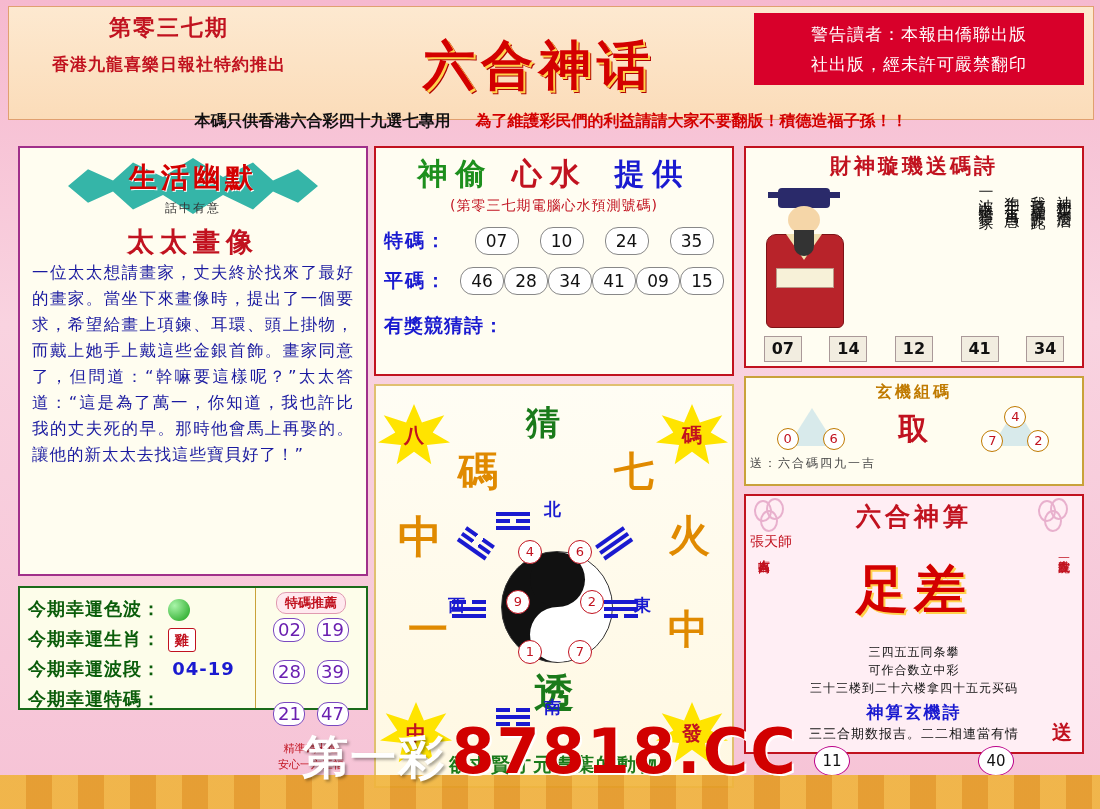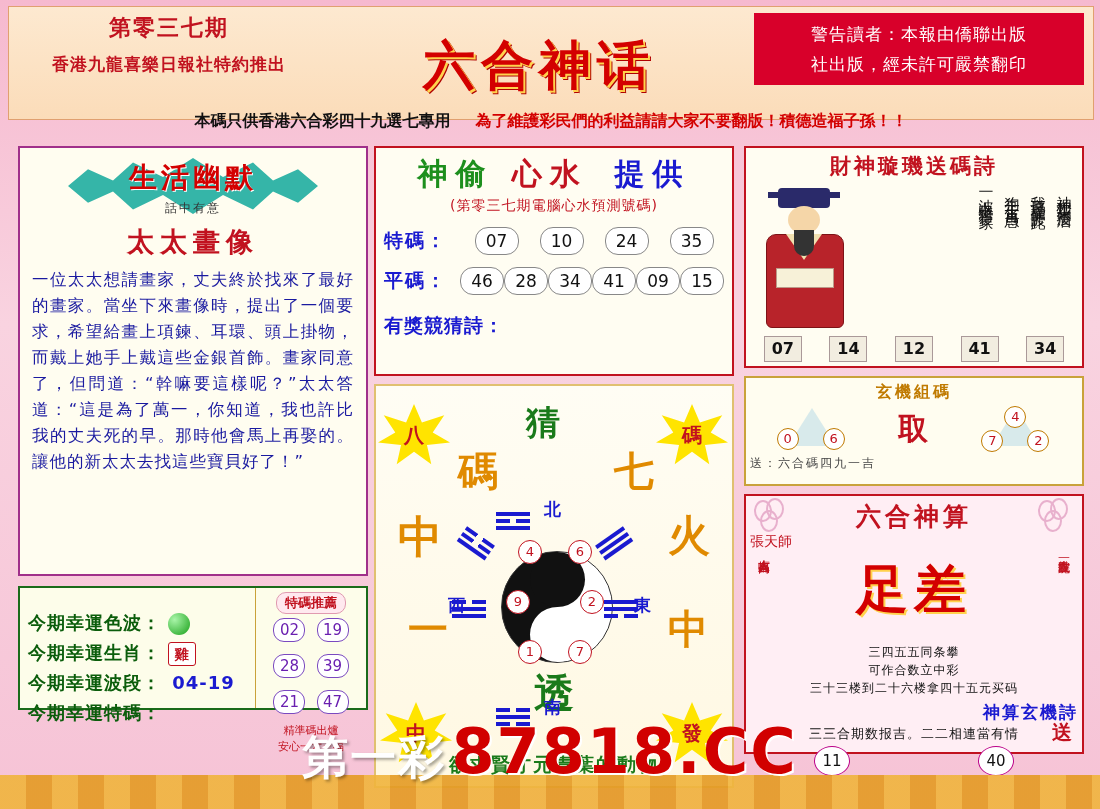--- a/index.html
+++ b/index.html
@@ -33,39 +33,39 @@
   
   .humor{height:410px;padding:8px;position:relative;background:#fffdf0;border:2px solid #a0308a;}
   .humor-banner{position:relative;height:62px;text-align:center;}
   .humor-banner .star{position:absolute;left:50%;top:2px;transform:translateX(-50%);
         width:250px;height:56px;background:#35b5a8;
         clip-path:polygon(0% 50%,8% 20%,18% 40%,26% 8%,38% 34%,50% 0%,62% 34%,74% 8%,82% 40%,92% 20%,100% 50%,92% 80%,82% 60%,74% 92%,62% 66%,50% 100%,38% 66%,26% 92%,18% 60%,8% 80%);}
   .humor-banner .t1{position:relative;z-index:2;font-size:28px;font-weight:bold;color:#d30000;
         letter-spacing:4px;line-height:44px;text-shadow:1px 1px 0 #fff;}
   .humor-banner .t2{position:relative;z-index:2;font-size:12px;color:#333;letter-spacing:2px;}
   .humor-title{text-align:center;font-size:27px;font-weight:bold;color:#c1121f;
-        letter-spacing:6px;margin:6px 0 7px;}
+        letter-spacing:6px;margin:6px 0 0;}
   .humor-body{font-size:16.5px;color:#1a1aa0;line-height:26px;text-align:justify;
         letter-spacing:1px;padding:0 4px;}
   
   .lucky{margin-top:10px;height:120px;border:2px solid #1a6b1a;background:#fdfdea;display:flex;}
-  .lucky-l{width:235px;padding:20px 4px 4px 8px;box-sizing:border-box;}
+  .lucky-l{width:235px;padding:6px 4px 4px 8px;box-sizing:border-box;}
   .lucky-row{font-size:18px;color:#0b5d0b;font-weight:bold;letter-spacing:1px;
         height:30px;line-height:30px;white-space:nowrap;}
   .lucky-row .val{color:#c1121f;margin-left:4px;}
   .lucky-row .val.blue{color:#1a1ad0;}
   .ball{display:inline-block;width:22px;height:22px;border-radius:50%;
         background:radial-gradient(circle at 30% 30%,#a9f5a9,#18a018);vertical-align:middle;}
   .zodiac{display:inline-block;width:26px;height:22px;border:1px solid #c1121f;border-radius:3px;
         background:#fff;color:#c1121f;font-size:14px;line-height:22px;text-align:center;}
   .lucky-r{flex:1;border-left:1px solid #c9a23a;padding:4px 2px;box-sizing:border-box;text-align:center;}
   .lucky-r-title{font-size:13px;color:#c1121f;font-weight:bold;background:#ffe9ef;
         border:1px solid #e09ab0;border-radius:10px;display:inline-block;padding:1px 8px;}
   .num-pill{display:inline-block;width:30px;height:22px;line-height:22px;border-radius:11px;
-        border:1px solid #7a49c0;background:#fff;color:#6a1fb0;font-size:15px;margin:4px 3px 8px;}
+        border:1px solid #7a49c0;background:#fff;color:#6a1fb0;font-size:18px;margin:4px 3px 14px;}
   .tiny-note{font-size:11px;color:#c1121f;margin-top:2px;line-height:14px;}
 
   
   .shentou{height:230px;padding:6px 8px;box-sizing:border-box;position:relative;
         background:#fffdf2;border:2px solid #c1121f;}
   .st-title{text-align:center;font-size:30px;font-weight:bold;letter-spacing:8px;}
   .st-title .a{color:#1d8f1d;}.st-title .b{color:#c1121f;}.st-title .c{color:#1a1ad0;margin-left:8px;}
   .st-sub{text-align:center;font-size:14px;color:#c1121f;letter-spacing:1px;margin-top:2px;}
   .st-row{display:flex;align-items:center;margin-top:12px;}
   .st-lab{width:80px;font-size:19px;color:#1a1ad0;font-weight:bold;letter-spacing:2px;}
@@ -142,21 +142,21 @@
   .lh-sub{text-align:left;font-size:14px;color:#c1121f;}
   .lh-mid{position:relative;height:92px;}
   .lh-big{position:absolute;left:50%;top:4px;transform:translateX(-50%);
         font-size:52px;font-weight:bold;color:#d30000;letter-spacing:6px;
         text-shadow:2px 2px 0 #ffd24d;}
   .lh-vl{position:absolute;left:6px;top:0;writing-mode:vertical-rl;text-orientation:upright;
         font-size:12px;color:#c1121f;line-height:16px;}
   .lh-vr{position:absolute;right:6px;top:0;writing-mode:vertical-rl;text-orientation:upright;
         font-size:12px;color:#c1121f;line-height:16px;}
   .lh-line{text-align:center;font-size:12px;color:#111;letter-spacing:1px;line-height:18px;}
-  .lh-sec{text-align:right;font-size:17px;color:#1a1ad0;font-weight:bold;letter-spacing:2px;margin-top:4px;}
+  .lh-sec{text-align:center;font-size:17px;color:#1a1ad0;font-weight:bold;letter-spacing:2px;margin-top:4px;}
   .lh-poem{text-align:center;font-size:13px;color:#111;letter-spacing:1px;line-height:20px;}
   .lh-nums{display:flex;justify-content:space-around;align-items:center;margin-top:2px;}
   .lh-num{width:34px;height:28px;line-height:28px;border-radius:50%;border:1px solid #b08;
         background:#fff;color:#111;font-size:15px;text-align:center;}
   .lh-send{position:absolute;right:10px;bottom:6px;font-size:20px;color:#c1121f;font-weight:bold;}
   .flower{position:absolute;width:36px;height:26px;}
   .flower span{position:absolute;width:14px;height:18px;border:2px solid #e8b0cd;border-radius:50%;}
 
   
   .wm{position:absolute;left:0;bottom:20px;width:100%;text-align:center;pointer-events:none;}

